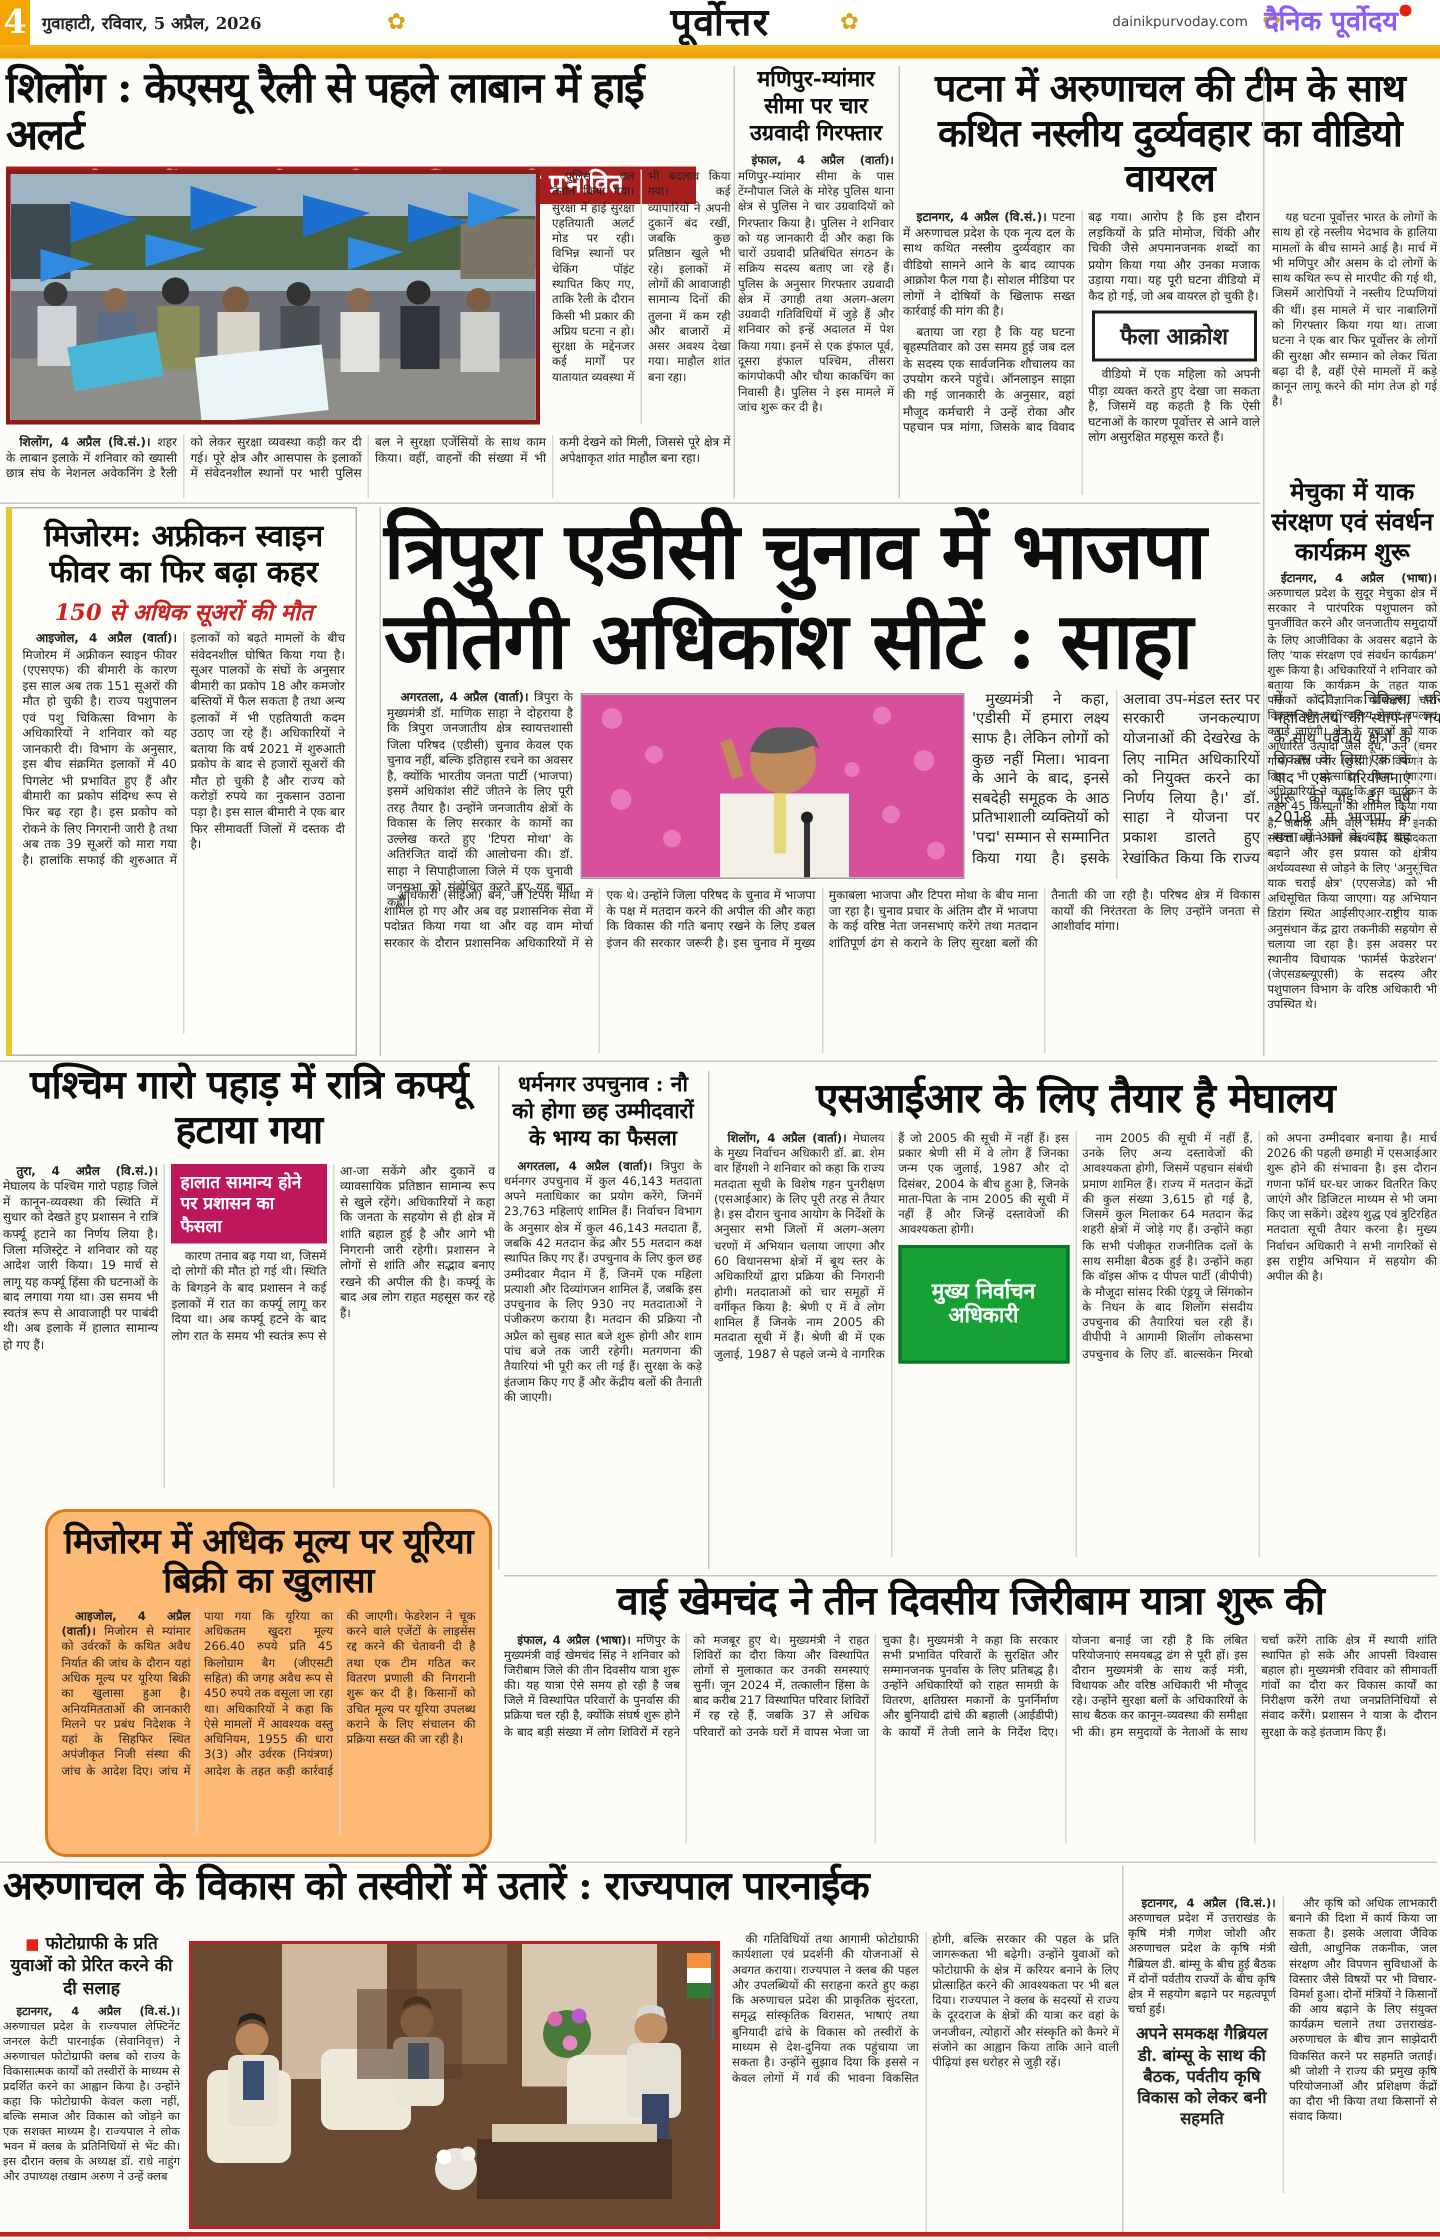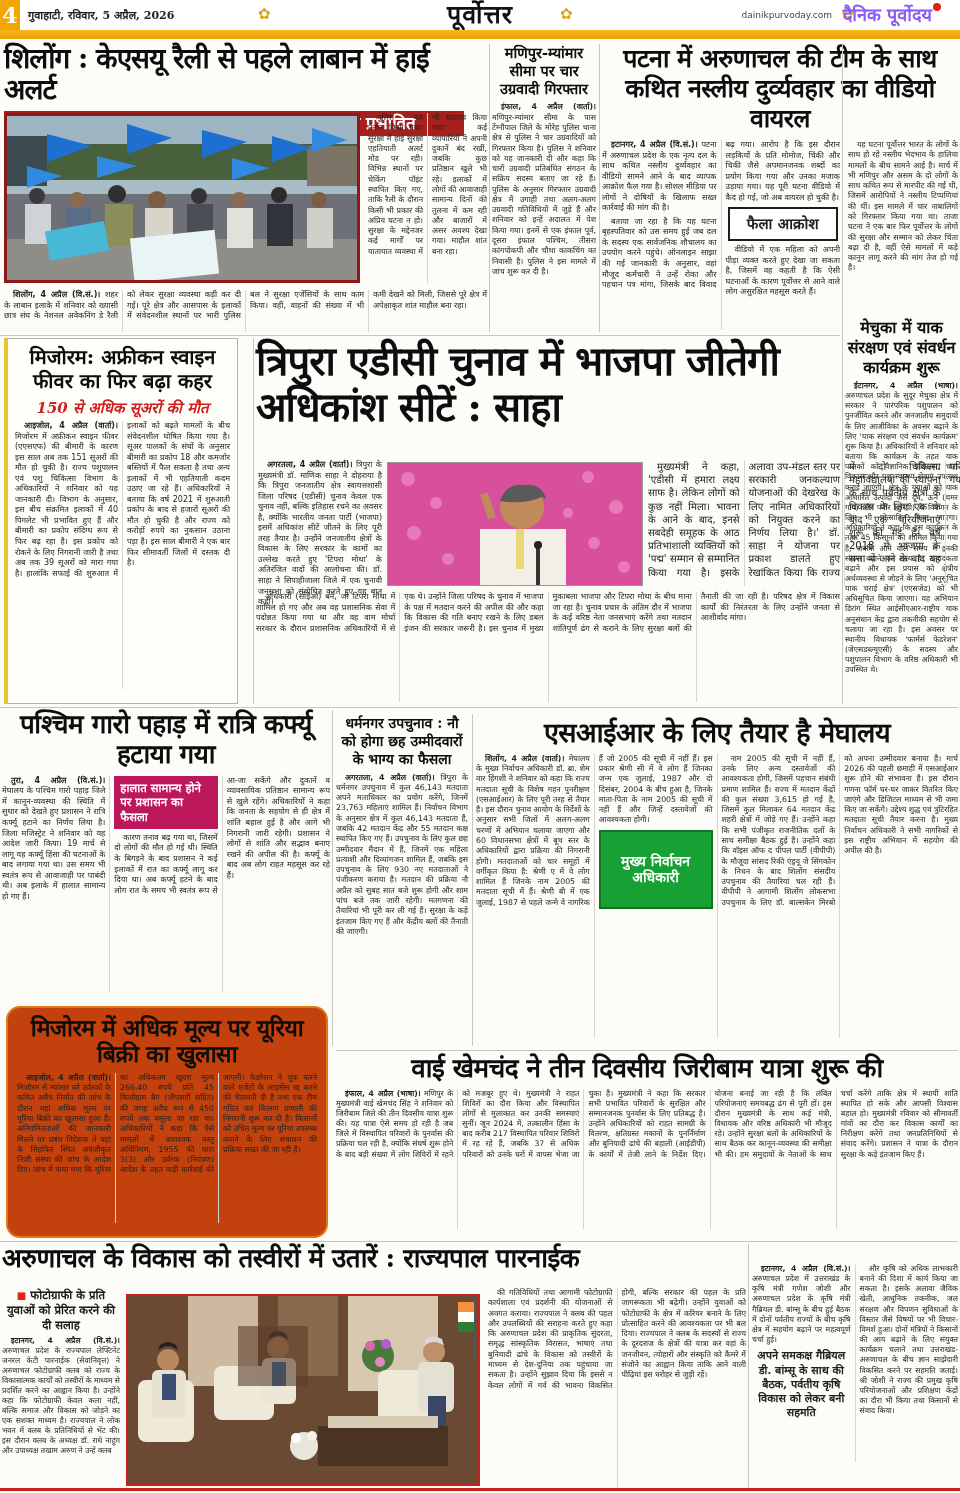--- a/index.html
+++ b/index.html
@@ -36,28 +36,28 @@
   .photo-frame{display:block;}
   .a2-hl{font-size:14.5px;line-height:1.25;text-align:center;}
   .a3-hl{font-size:25px;line-height:1.2;text-align:center;letter-spacing:-0.5px;}
   .inset-plain{border:2px solid #1c1c1c;text-align:center;font:bold 15px/1.2 "DejaVu Serif",serif;
                padding:6px 4px;margin:4px 2px;break-inside:avoid;background:#fff;}
   .inset-green{background:#17a034;border:2px solid #0d7423;color:#fff;text-align:center;
                font:bold 14px/1.2 "DejaVu Serif",serif;padding:21px 3px;margin:4px 0;break-inside:avoid;}
   .inset-orange{background:#be185d;color:#fff;text-align:left;font:bold 11.5px/1.25 "DejaVu Sans",sans-serif;
                padding:5px 6px;margin:4px 0;break-inside:avoid;}
   .a4-hl{font-size:16px;line-height:1.25;text-align:center;}
-  .a5-hl{font-size:40px;line-height:1.15;letter-spacing:-1px;}
+  .a5-hl{font-size:52px;line-height:1.15;letter-spacing:-1px;}
   .a6-box{border:1px solid #b5b2a8;border-left:4px solid #e8c62c;padding:6px 7px;background:#fffef9;height:100%;box-sizing:border-box;}
   .a6-hl{font-size:20px;line-height:1.2;text-align:center;}
   .a6-sub{color:#cc2222;font:bold italic 15px "DejaVu Serif",serif;text-align:center;margin:4px 0;}
   .a7-hl{font-size:26px;line-height:1.15;text-align:center;letter-spacing:-0.5px;}
   .a8-hl{font-size:14px;line-height:1.3;text-align:center;}
   .a9-hl{font-size:27px;line-height:1.1;text-align:center;letter-spacing:-0.5px;}
-  .a10-box{border:2px solid #e07818;border-radius:14px;padding:7px 9px;height:100%;box-sizing:border-box;background:#c2410c;}
+  .a10-box{border:2px solid #e07818;border-radius:14px;padding:7px 9px;height:100%;box-sizing:border-box;background:#fdba74;margin-left:24px;}
   .a10-hl{font-size:23px;line-height:1.15;text-align:center;letter-spacing:-0.5px;}
   .a11-hl{font-size:26px;line-height:1.1;text-align:center;letter-spacing:-0.5px;}
   .a12-hl{font-size:26px;line-height:1.1;letter-spacing:-0.5px;}
   .kicker{font:bold 11.5px/1.3 "DejaVu Serif",serif;text-align:center;}
   .kicker .sq{color:#e02414;font-size:10px;}
   .a13-hl{font-size:16px;line-height:1.25;text-align:center;}
   .inset-bold{font:bold 11px/1.3 "DejaVu Serif",serif;text-align:center;margin:4px 0;break-inside:avoid;}
   .bottom-rule{position:absolute;left:0;top:1488px;width:960px;height:3px;background:#c42121;}
 </style>
 </head>

